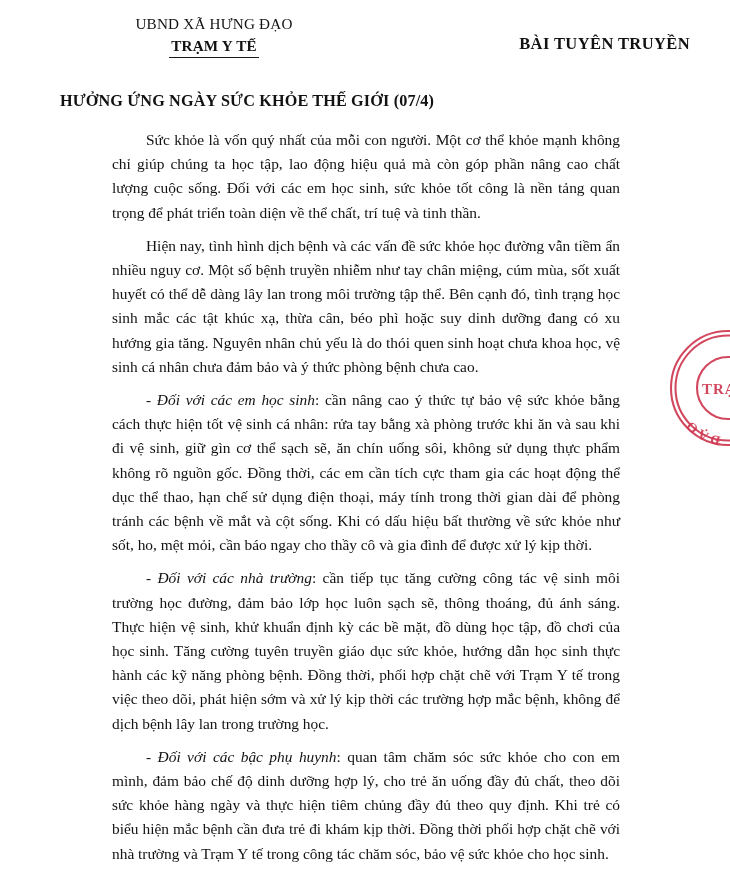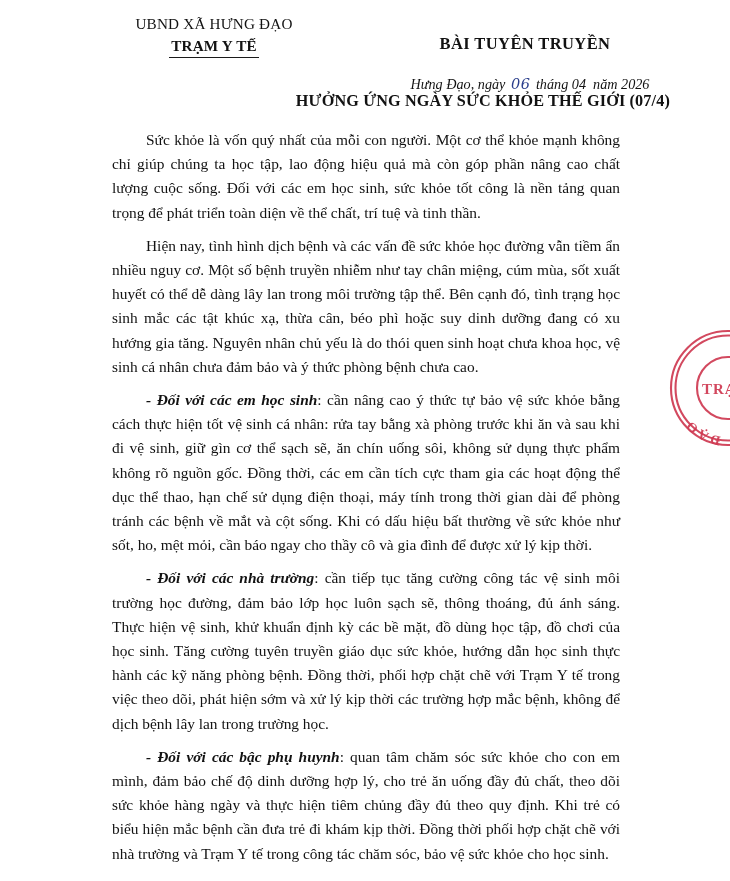--- a/index.html
+++ b/index.html
@@ -47,21 +47,21 @@
     display: inline-block;
     border-bottom: 1.4px solid #1a1a1a;
     padding: 0 2px 1px 2px;
     margin-top: 1px;
   }
   .doc-title {
     position: absolute;
     left: 360px;
     top: 20px;
     width: 330px;
-    text-align: center;
+    text-align: right;
     font-size: 16.5px;
     font-weight: bold;
     letter-spacing: 0.4px;
   }
   .date-line {
     position: absolute;
     left: 360px;
     top: 62px;
     width: 340px;
     text-align: center;
@@ -77,21 +77,21 @@
     letter-spacing: 0.5px;
     padding: 0 2px;
   }
 
   
   .main-title {
     position: absolute;
     top: 92px;
     left: 60px;
     width: 610px;
-    text-align: right;
+    text-align: left;
     font-size: 16.2px;
     font-weight: bold;
     letter-spacing: 0.15px;
   }
 
   
   .body-text {
     position: absolute;
     top: 128px;
     left: 112px;
@@ -103,21 +103,21 @@
   }
   .body-text p {
     margin: 0 0 9px 0;
     text-indent: 34px;
   }
   .para-bold {
     font-weight: bold;
   }
   .lead-italic {
     font-style: italic;
-    font-weight: bold;
+    font-weight: normal;
   }
 
   
   .stamp {
     position: absolute;
     left: 662px;
     top: 322px;
     width: 132px;
     height: 132px;
     pointer-events: none;
@@ -131,28 +131,20 @@
 
   <div class="header">
 
     <div class="org-block">
       <div class="org-line1">UBND XÃ HƯNG ĐẠO</div>
       <div class="org-line2">TRẠM Y TẾ</div>
     </div>
 
     <div class="doc-title">BÀI TUYÊN TRUYỀN</div>
 
-    <div class="date-line">
-      <span>Hưng Đạo, ngày</span>
-      <span class="handwritten">06</span>
-      <span>tháng</span>
-      <span>04</span>
-      &nbsp;<span>năm</span>
-      <span>2026</span>
-    </div>
   </div>
 
   <div class="main-title">HƯỞNG ỨNG NGÀY SỨC KHỎE THẾ GIỚI (07/4)</div>
 
   <div class="body-text">
 
     <p>Sức khỏe là vốn quý nhất của mỗi con người. Một cơ thể khỏe mạnh không chỉ giúp chúng ta học tập, lao động hiệu quả mà còn góp phần nâng cao chất lượng cuộc sống. Đối với các em học sinh, sức khỏe tốt công là nền tảng quan trọng để phát triển toàn diện về thể chất, trí tuệ và tinh thần.</p>
 
     <p>Hiện nay, tình hình dịch bệnh và các vấn đề sức khỏe học đường vẫn tiềm ẩn nhiều nguy cơ. Một số bệnh truyền nhiễm như tay chân miệng, cúm mùa, sốt xuất huyết có thể dễ dàng lây lan trong môi trường tập thể. Bên cạnh đó, tình trạng học sinh mắc các tật khúc xạ, thừa cân, béo phì hoặc suy dinh dưỡng đang có xu hướng gia tăng. Nguyên nhân chủ yếu là do thói quen sinh hoạt chưa khoa học, vệ sinh cá nhân chưa đảm bảo và ý thức phòng bệnh chưa cao.</p>
 

